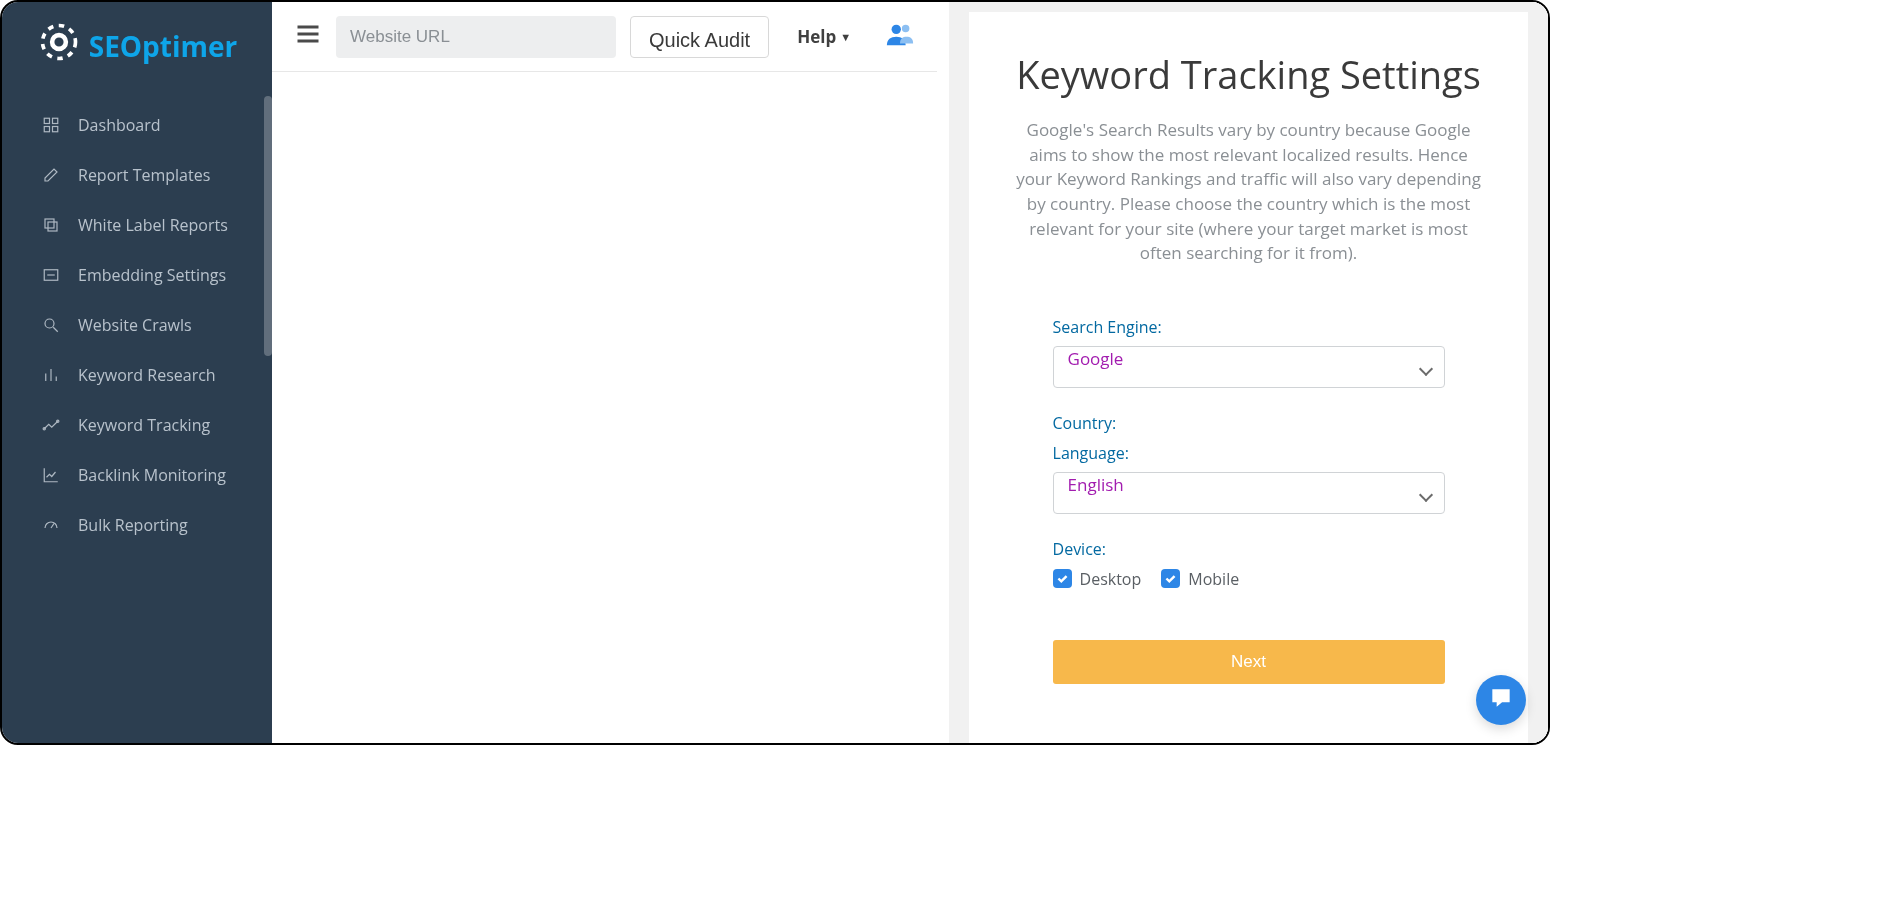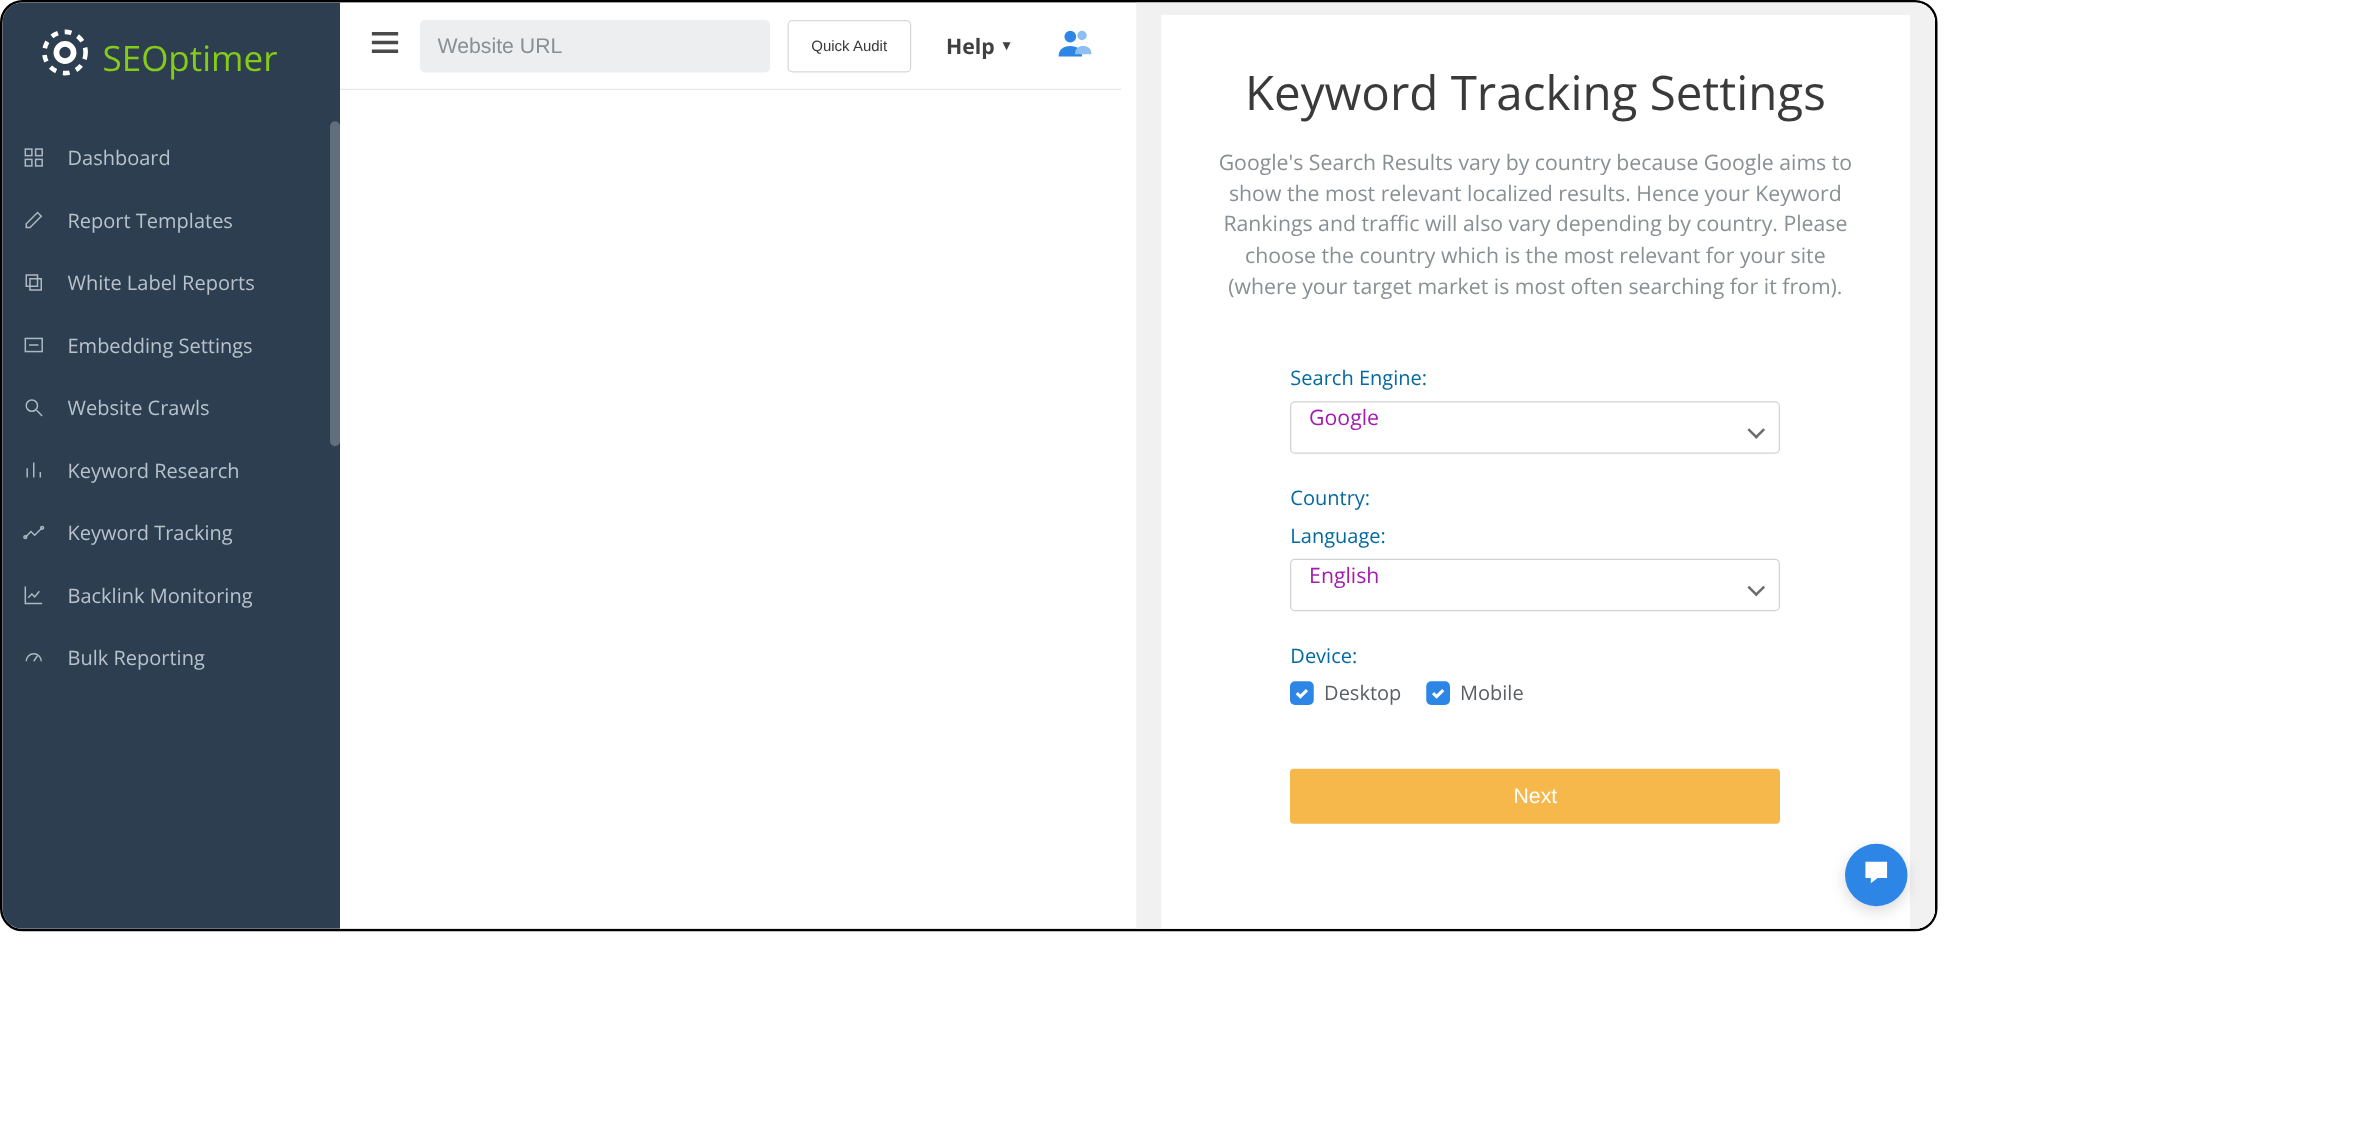--- a/index.html
+++ b/index.html
@@ -24,40 +24,41 @@
   flex-direction: column;
   flex-shrink: 0;
   position: relative;
 }
 .logo {
   display: flex;
   align-items: center;
   gap: 8px;
   padding: 18px 28px 24px 28px;
   font-size: 28px;
-  font-weight: 400;
-  color: #84cc16;
+  font-weight: 700;
+  color: #0ea5e9;
+  justify-content: center;
 }
 .logo svg { width: 44px; height: 44px; }
 .nav { padding: 4px 0; position: relative; }
 .nav::-webkit-scrollbar { width: 6px; }
 .nav-scroll-indicator {
   position: absolute;
   right: 0;
   top: 0;
   width: 8px;
   height: 260px;
   background: rgba(255,255,255,0.25);
   border-radius: 4px;
 }
 .nav-item {
   display: flex;
   align-items: center;
   gap: 18px;
-  padding: 14px 16px;
+  padding: 14px 40px;
   color: #b8c2cc;
   cursor: pointer;
   font-size: 16px;
 }
 .nav-icon { width: 18px; height: 18px; display: inline-flex; align-items: center; justify-content: center; flex-shrink: 0; }
 .nav-icon svg { width: 18px; height: 18px; stroke: #aeb8c2; fill: none; stroke-width: 1.6; }
 
 
 .main { flex: 1; display: flex; flex-direction: row; background: #fff; min-width: 0; gap: 12px; }
 .topbar {
@@ -80,21 +81,21 @@
   font-size: 17px;
   color: #555;
 }
 .url-input::placeholder { color: #8a8f94; }
 .quick-audit-btn {
   height: 42px;
   padding: 12px 18px;
   background: #fff;
   border: 1px solid #d8d8d8;
   border-radius: 4px;
-  font-size: 12px;
+  font-size: 20px;
   color: #3a3a3a;
   cursor: pointer;
 }
 .topbar-spacer { flex: 1; }
 .help-link {
   color: #404040;
   font-weight: 700;
   font-size: 17px;
   cursor: pointer;
   display: flex;

